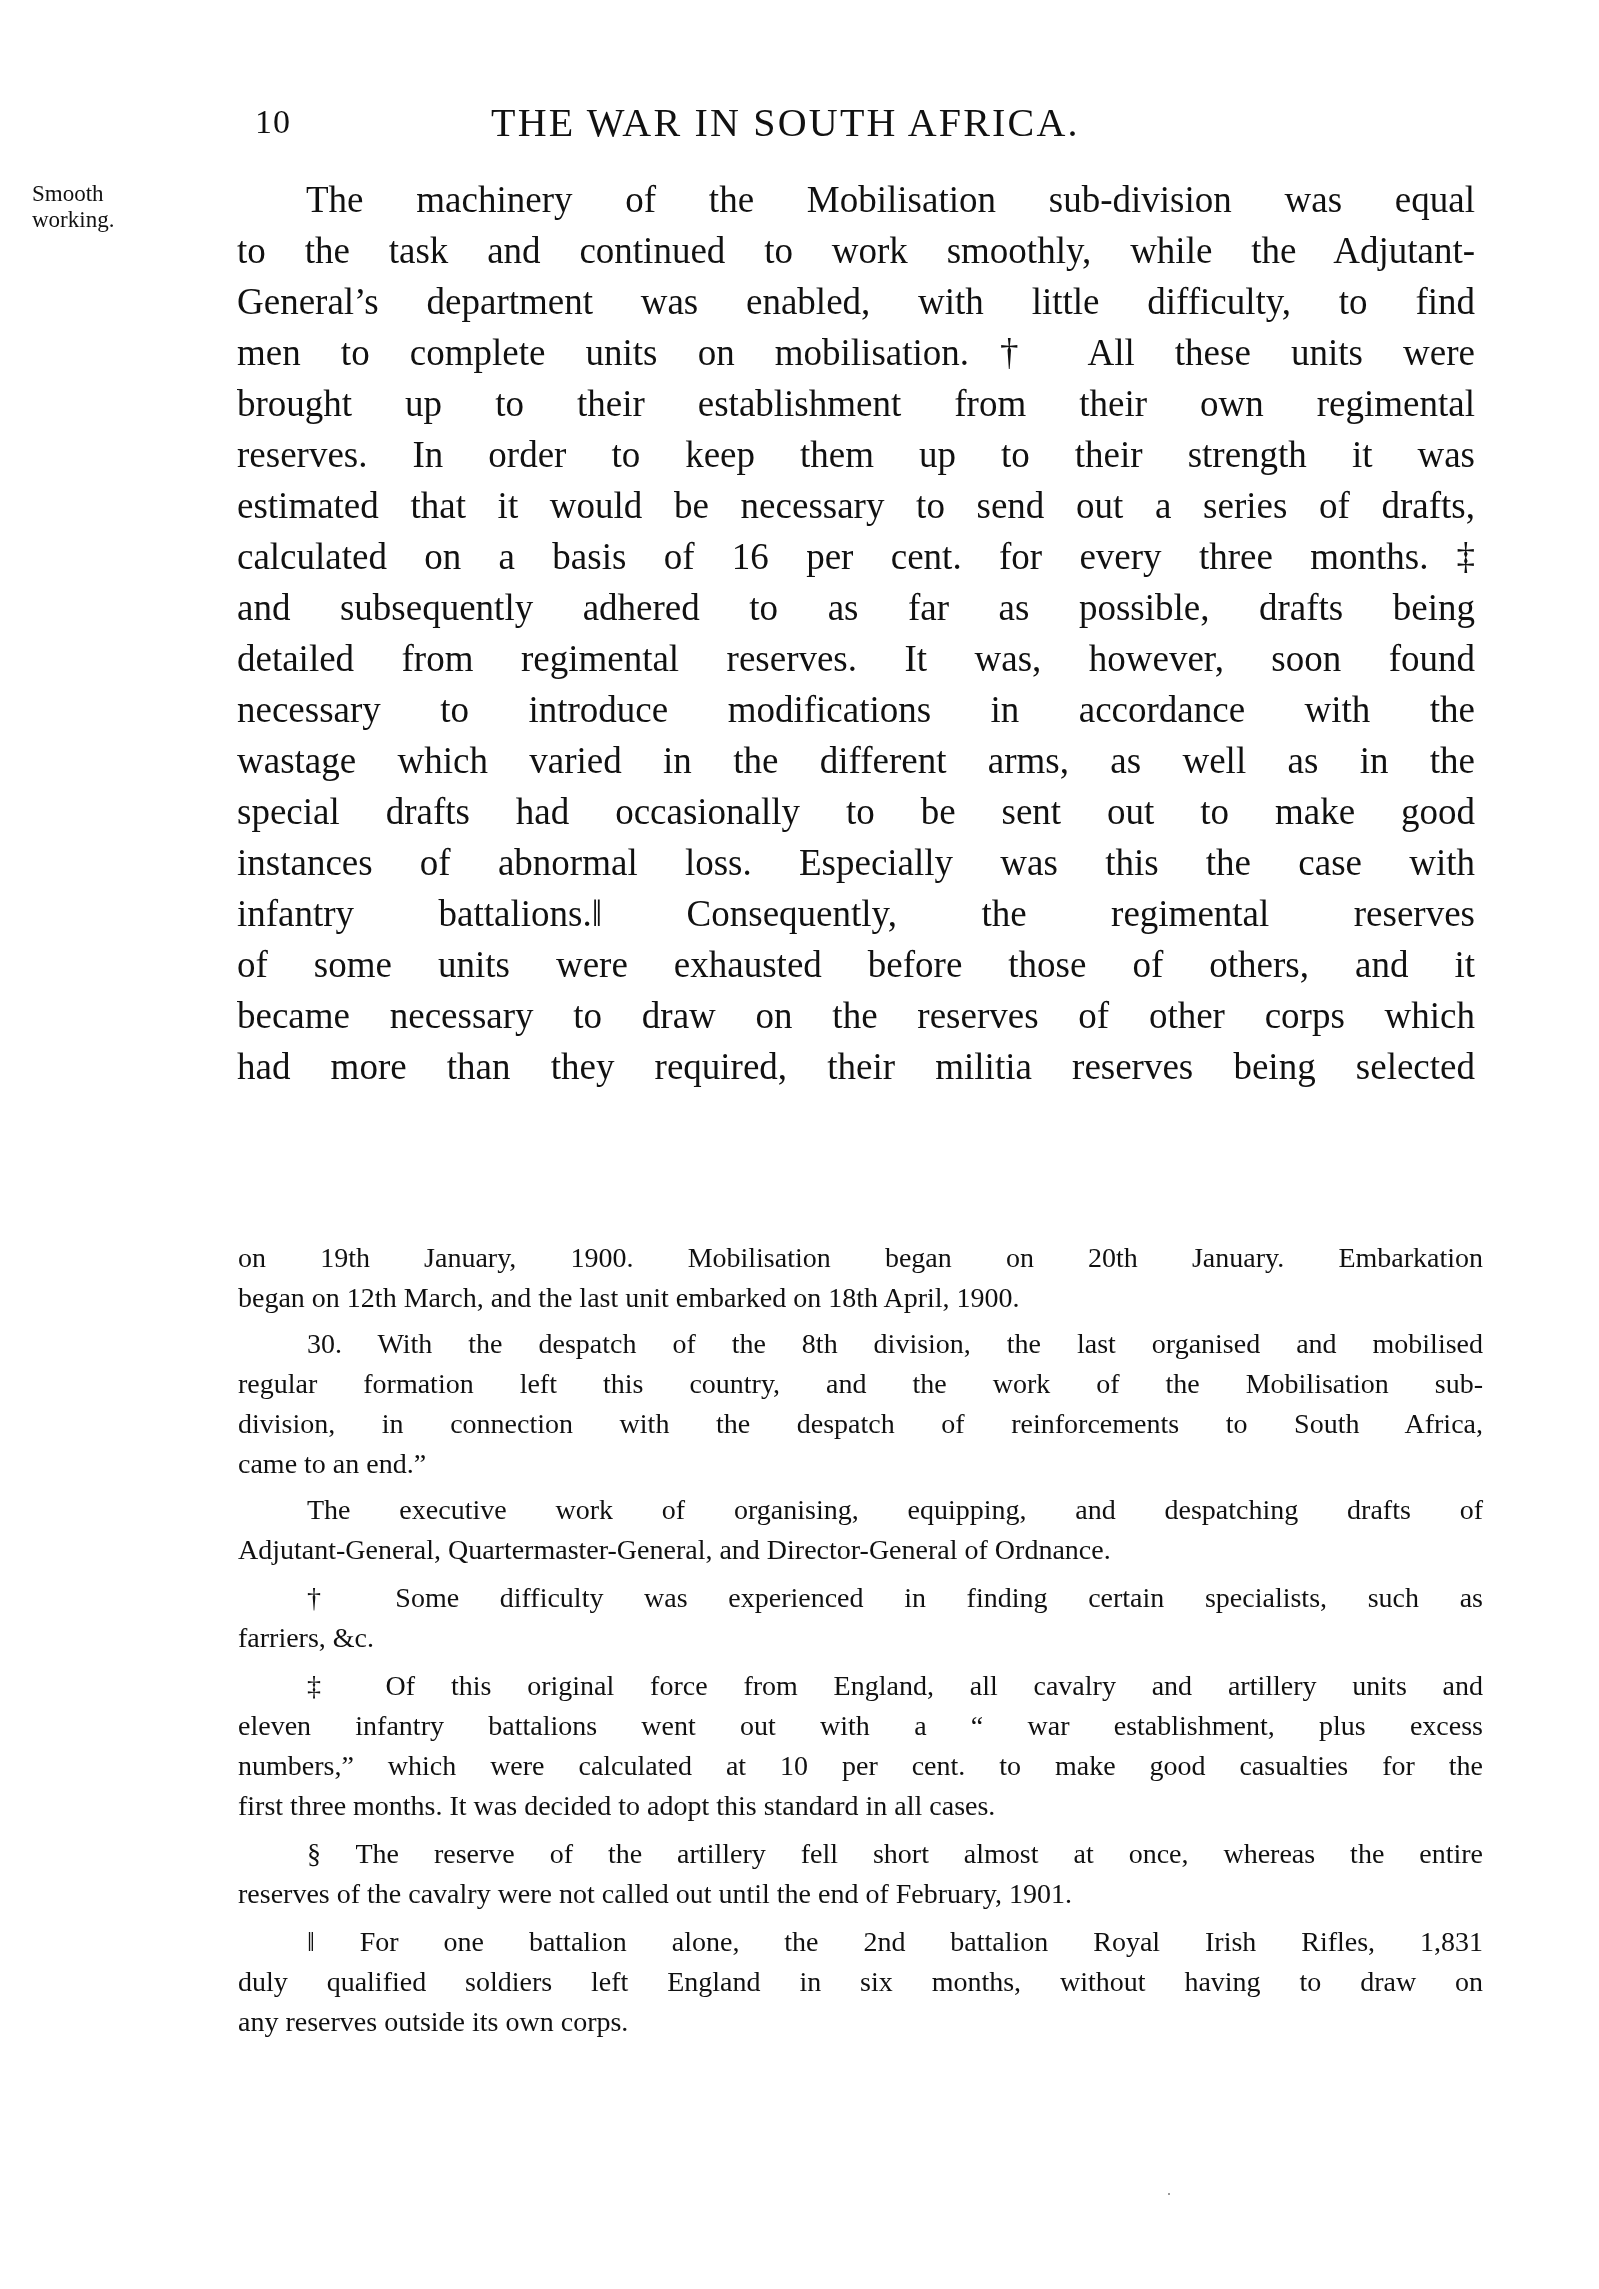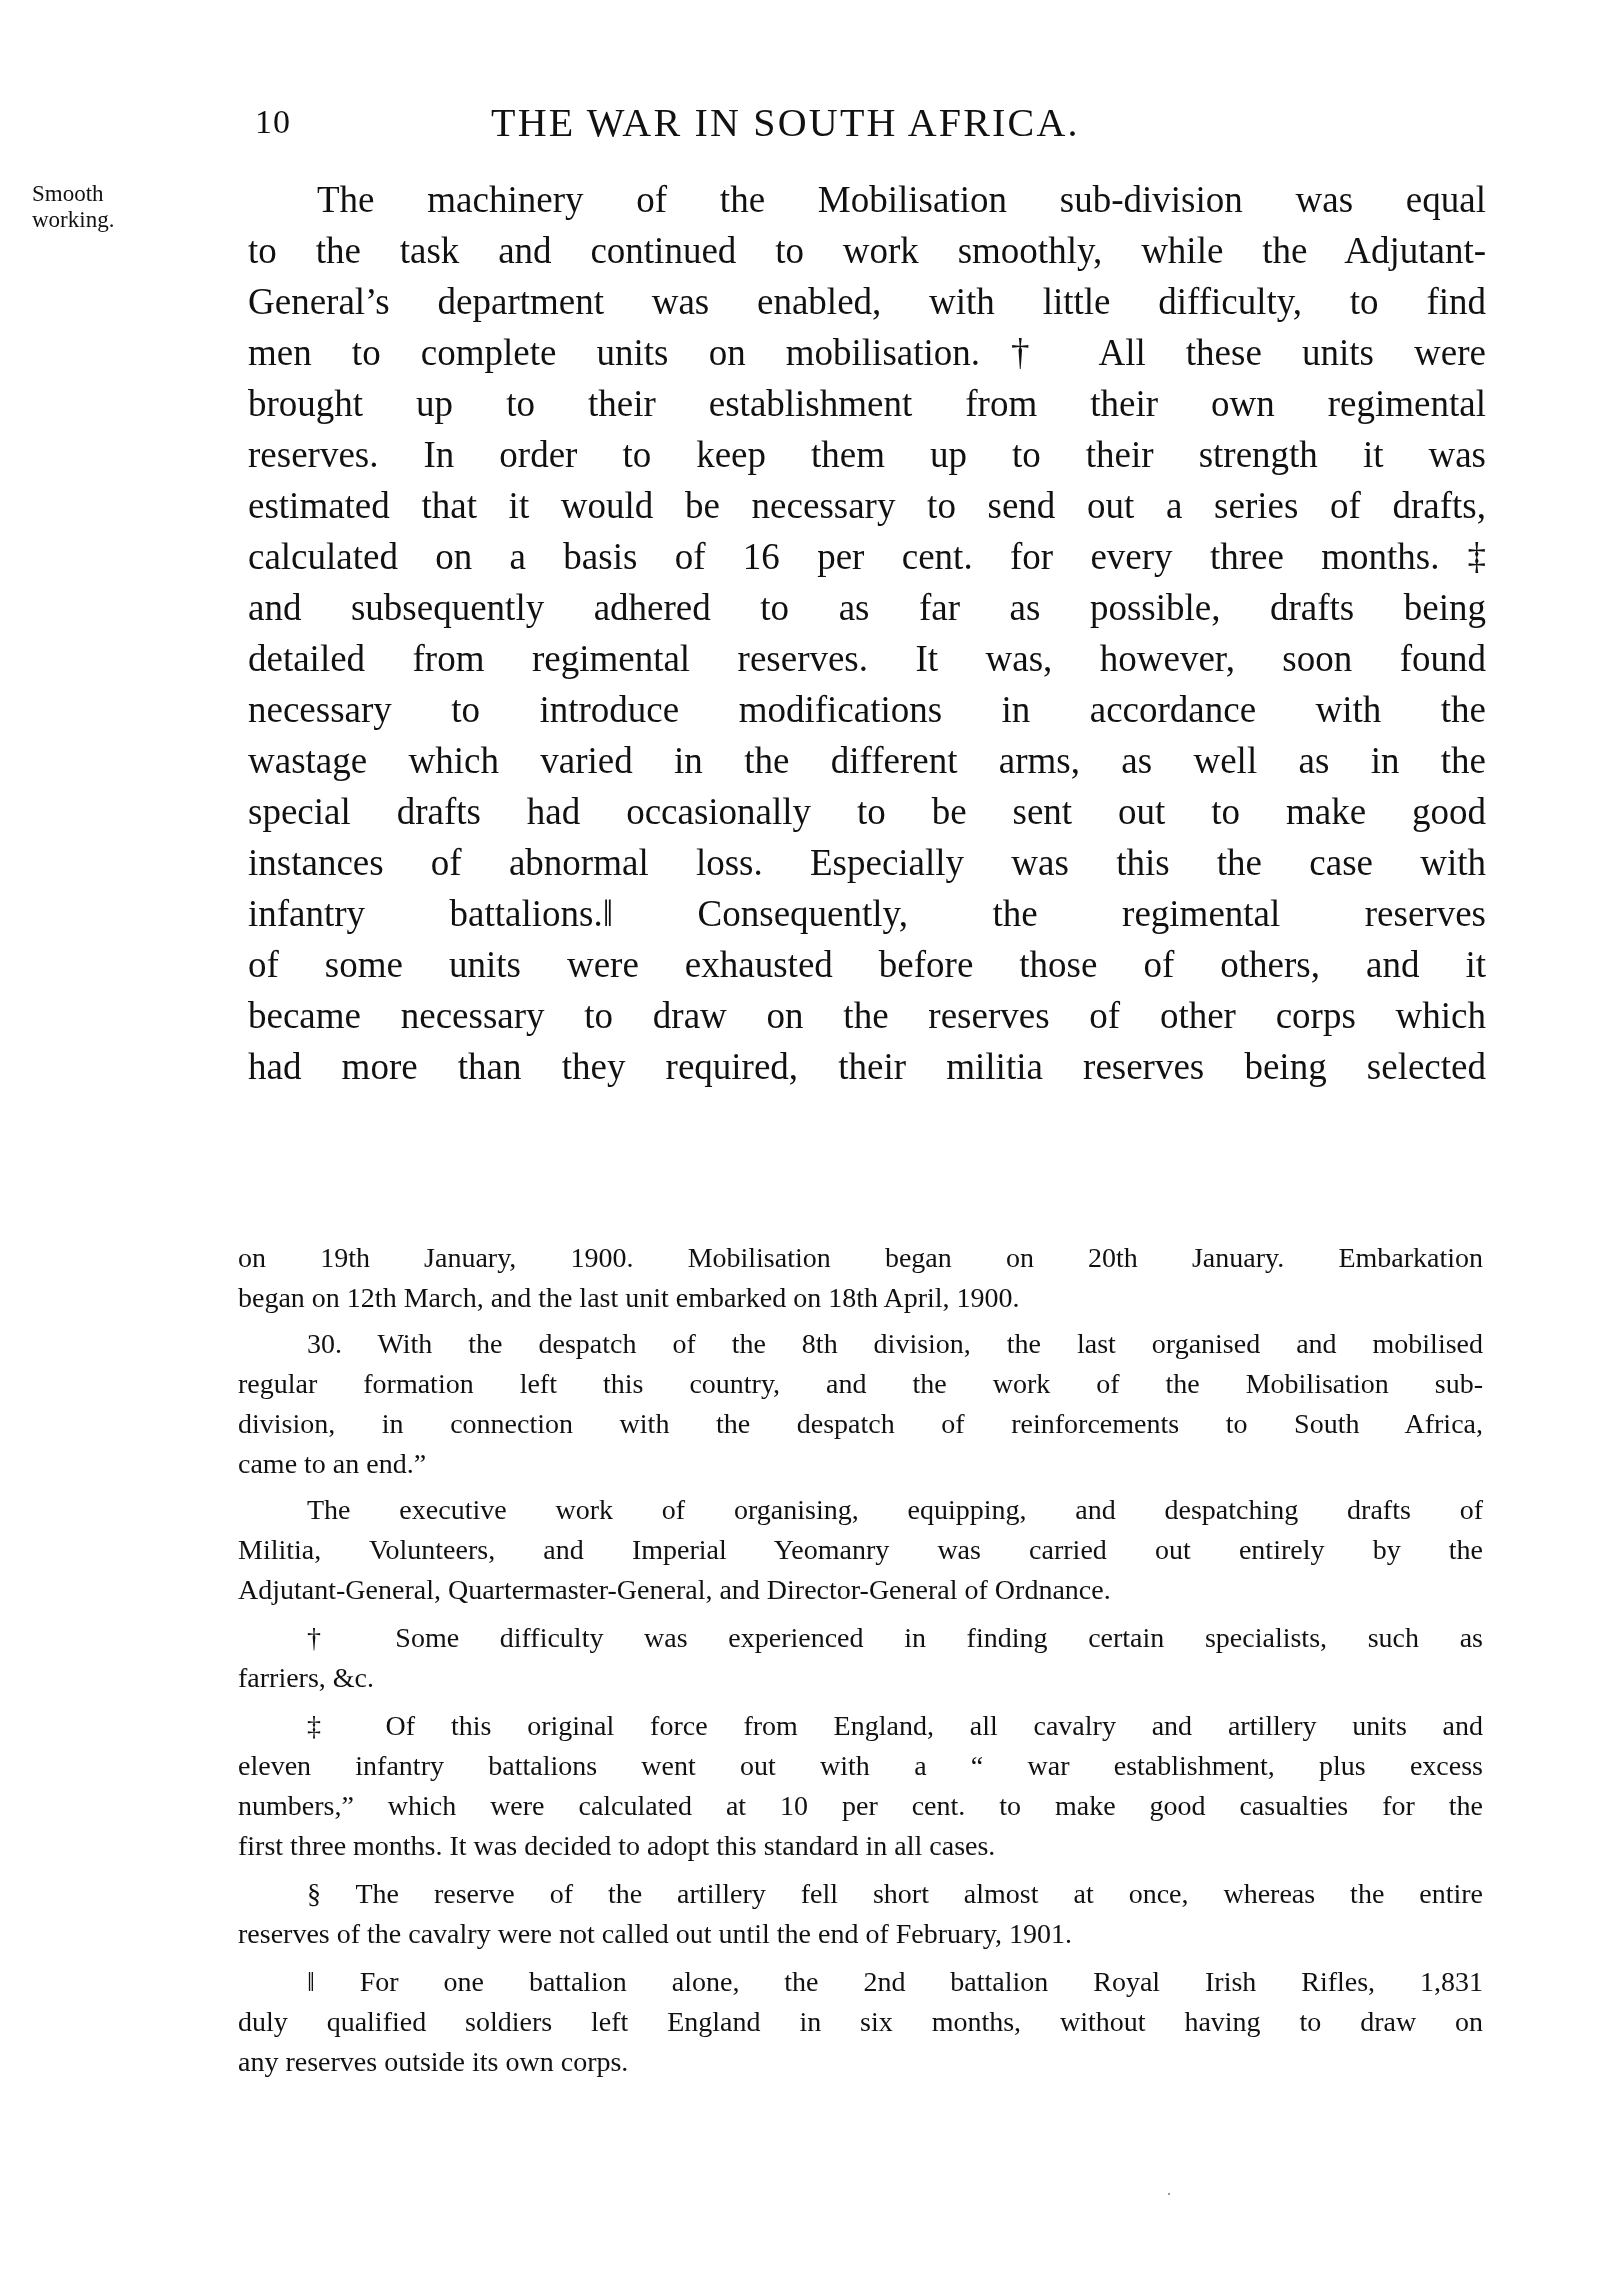--- a/index.html
+++ b/index.html
@@ -40,21 +40,21 @@
   .sidenote {
     position: absolute;
     left: 32px;
     top: 181px;
     width: 139px;
     font-size: 23px;
     line-height: 26px;
   }
   .body-text {
     position: absolute;
-    left: 248px;
+    left: 237px;
     top: 174px;
     width: 1238px;
   }
   .body-line {
     display: block;
     height: 51px;
     line-height: 51px;
     font-size: 37px;
     white-space: nowrap;
     text-align: justify;
@@ -139,21 +139,20 @@
     <span class="fn-line last">began on 12th March, and the last unit embarked on 18th April, 1900.</span>
   </div>
   <div class="fn-para">
     <span class="fn-line indent">30. With the despatch of the 8th division, the last organised and mobilised</span>
     <span class="fn-line">regular formation left this country, and the work of the Mobilisation sub-</span>
     <span class="fn-line">division, in connection with the despatch of reinforcements to South Africa,</span>
     <span class="fn-line last">came to an end.”</span>
   </div>
   <div class="fn-para">
     <span class="fn-line indent">The executive work of organising, equipping, and despatching drafts of</span>
-    <span class="fn-line">Militia, Volunteers, and Imperial Yeomanry was carried out entirely by the</span>
     <span class="fn-line last">Adjutant-General, Quartermaster-General, and Director-General of Ordnance.</span>
   </div>
   <div class="fn-para gap">
     <span class="fn-line indent">† Some difficulty was experienced in finding certain specialists, such as</span>
     <span class="fn-line last">farriers, &amp;c.</span>
   </div>
   <div class="fn-para gap">
     <span class="fn-line indent">‡ Of this original force from England, all cavalry and artillery units and</span>
     <span class="fn-line">eleven infantry battalions went out with a “ war establishment, plus excess</span>
     <span class="fn-line">numbers,” which were calculated at 10 per cent. to make good casualties for the</span>

